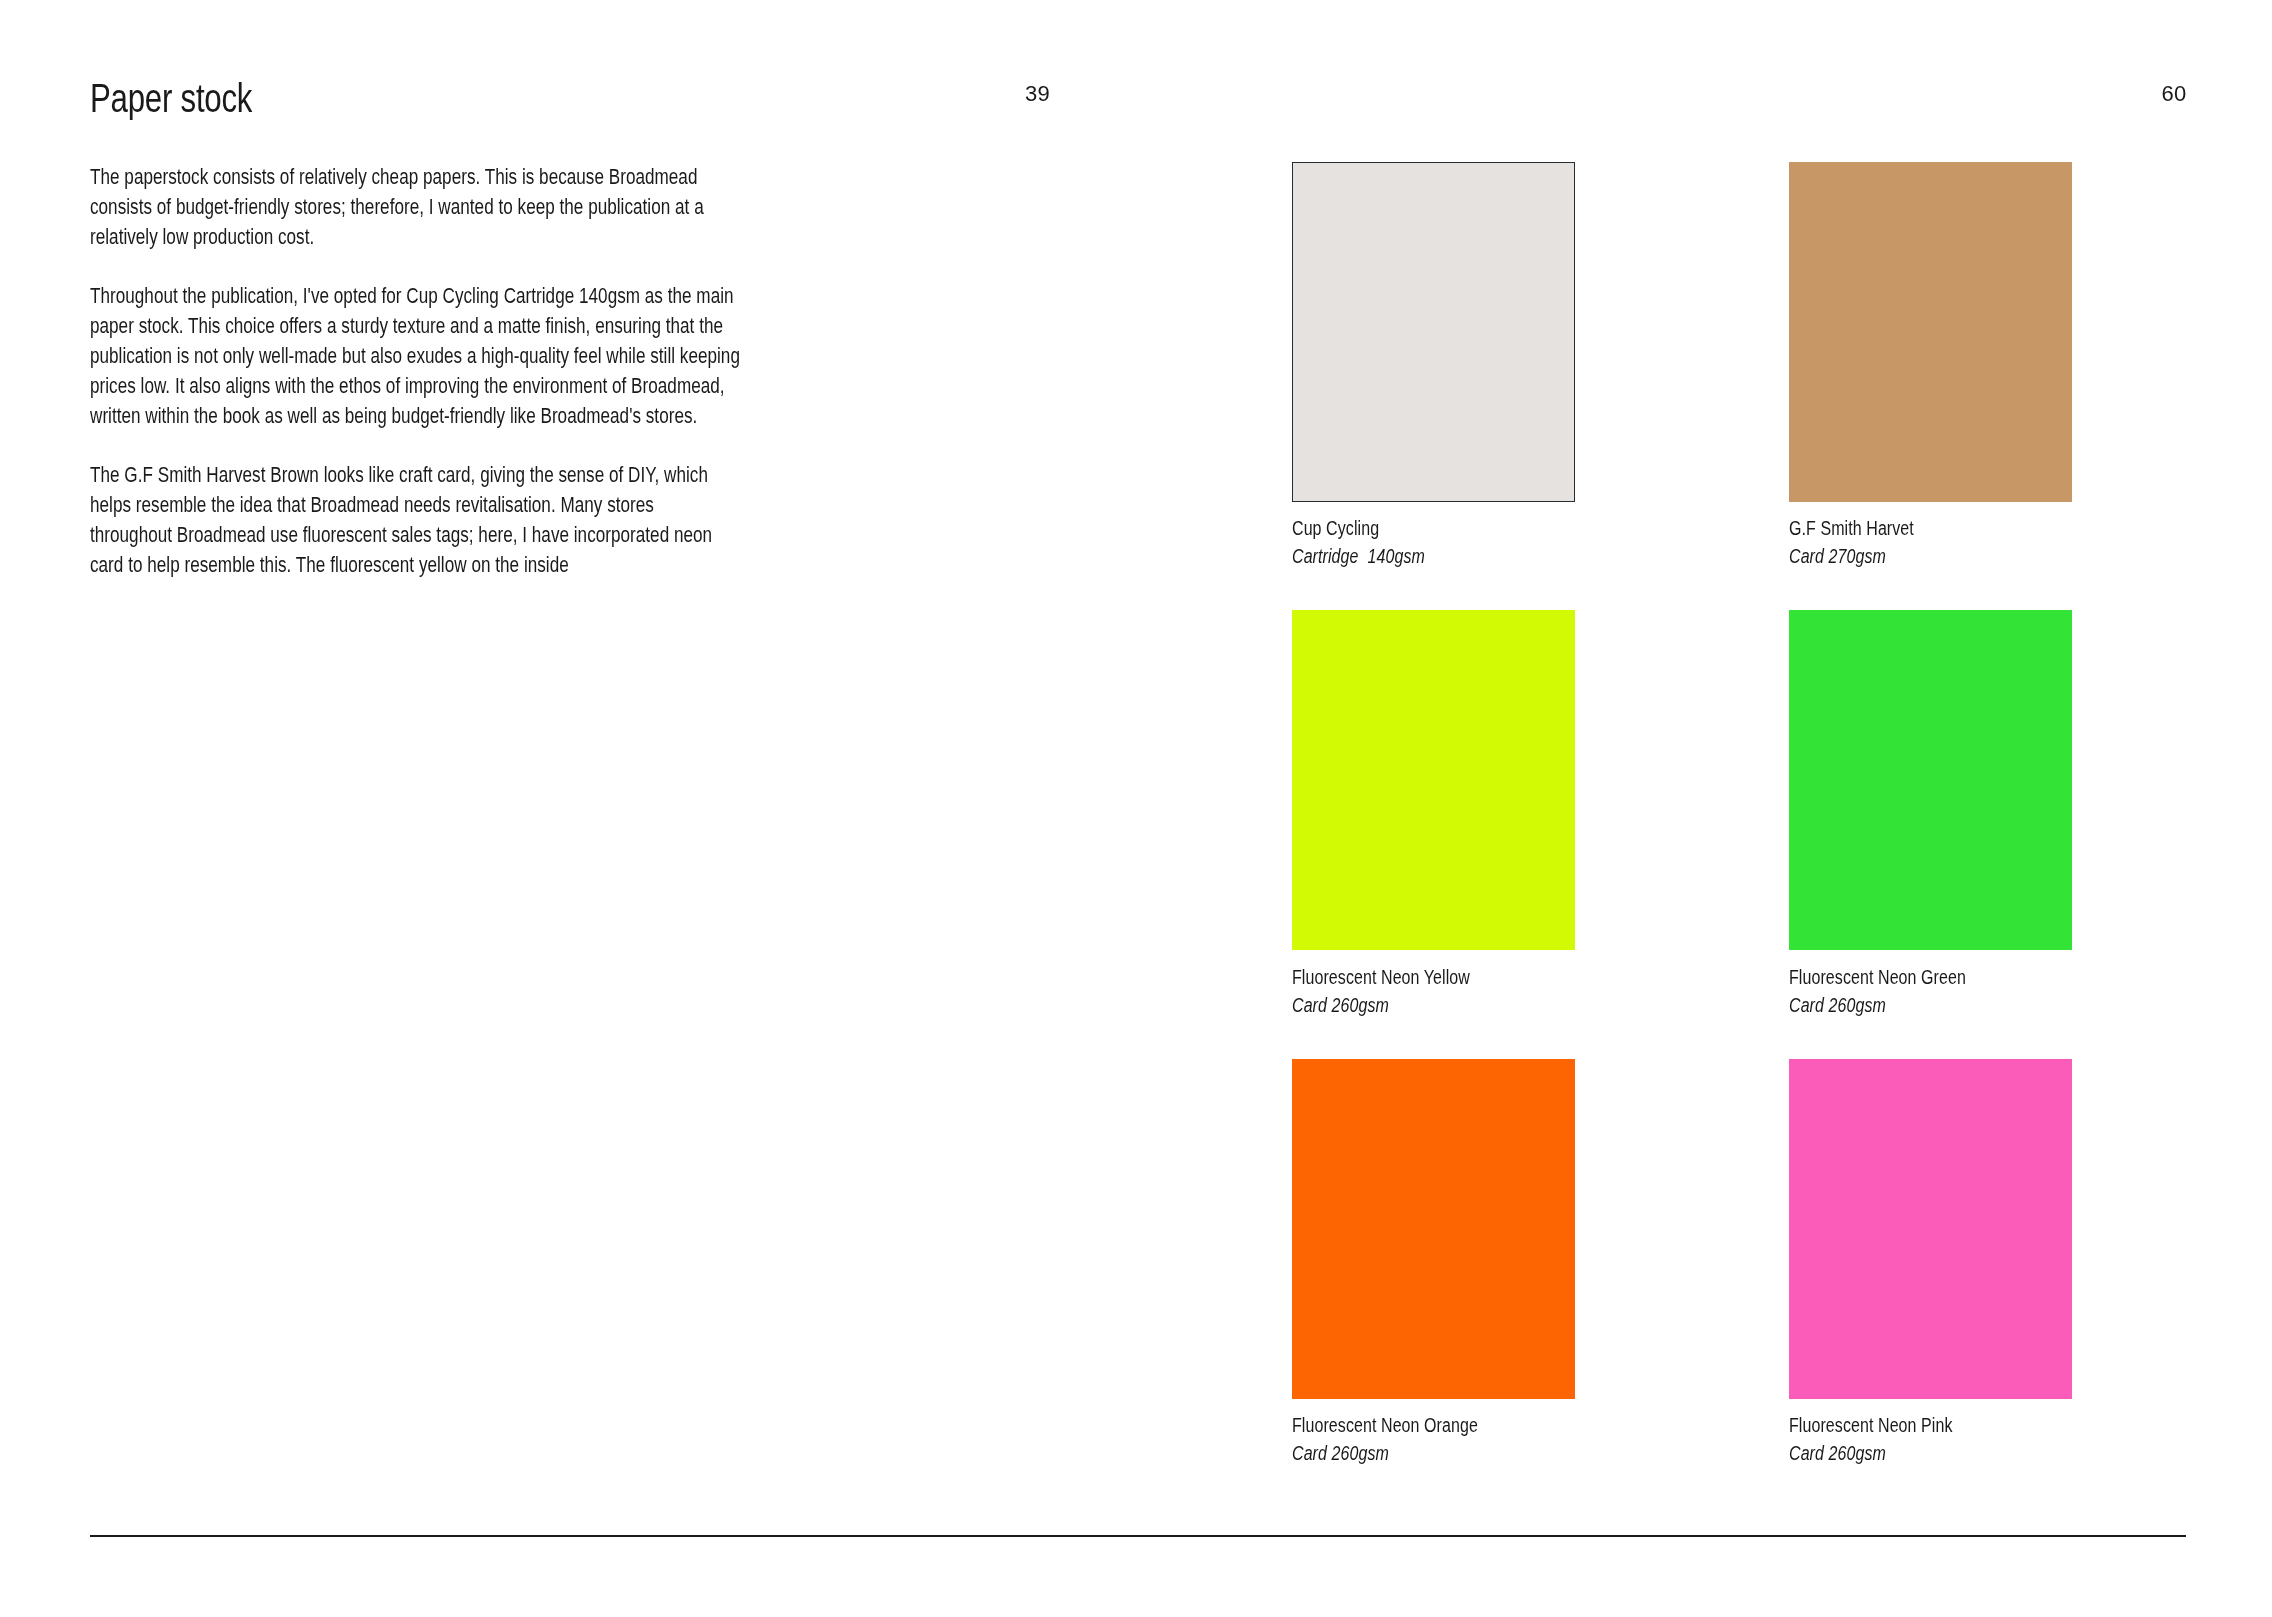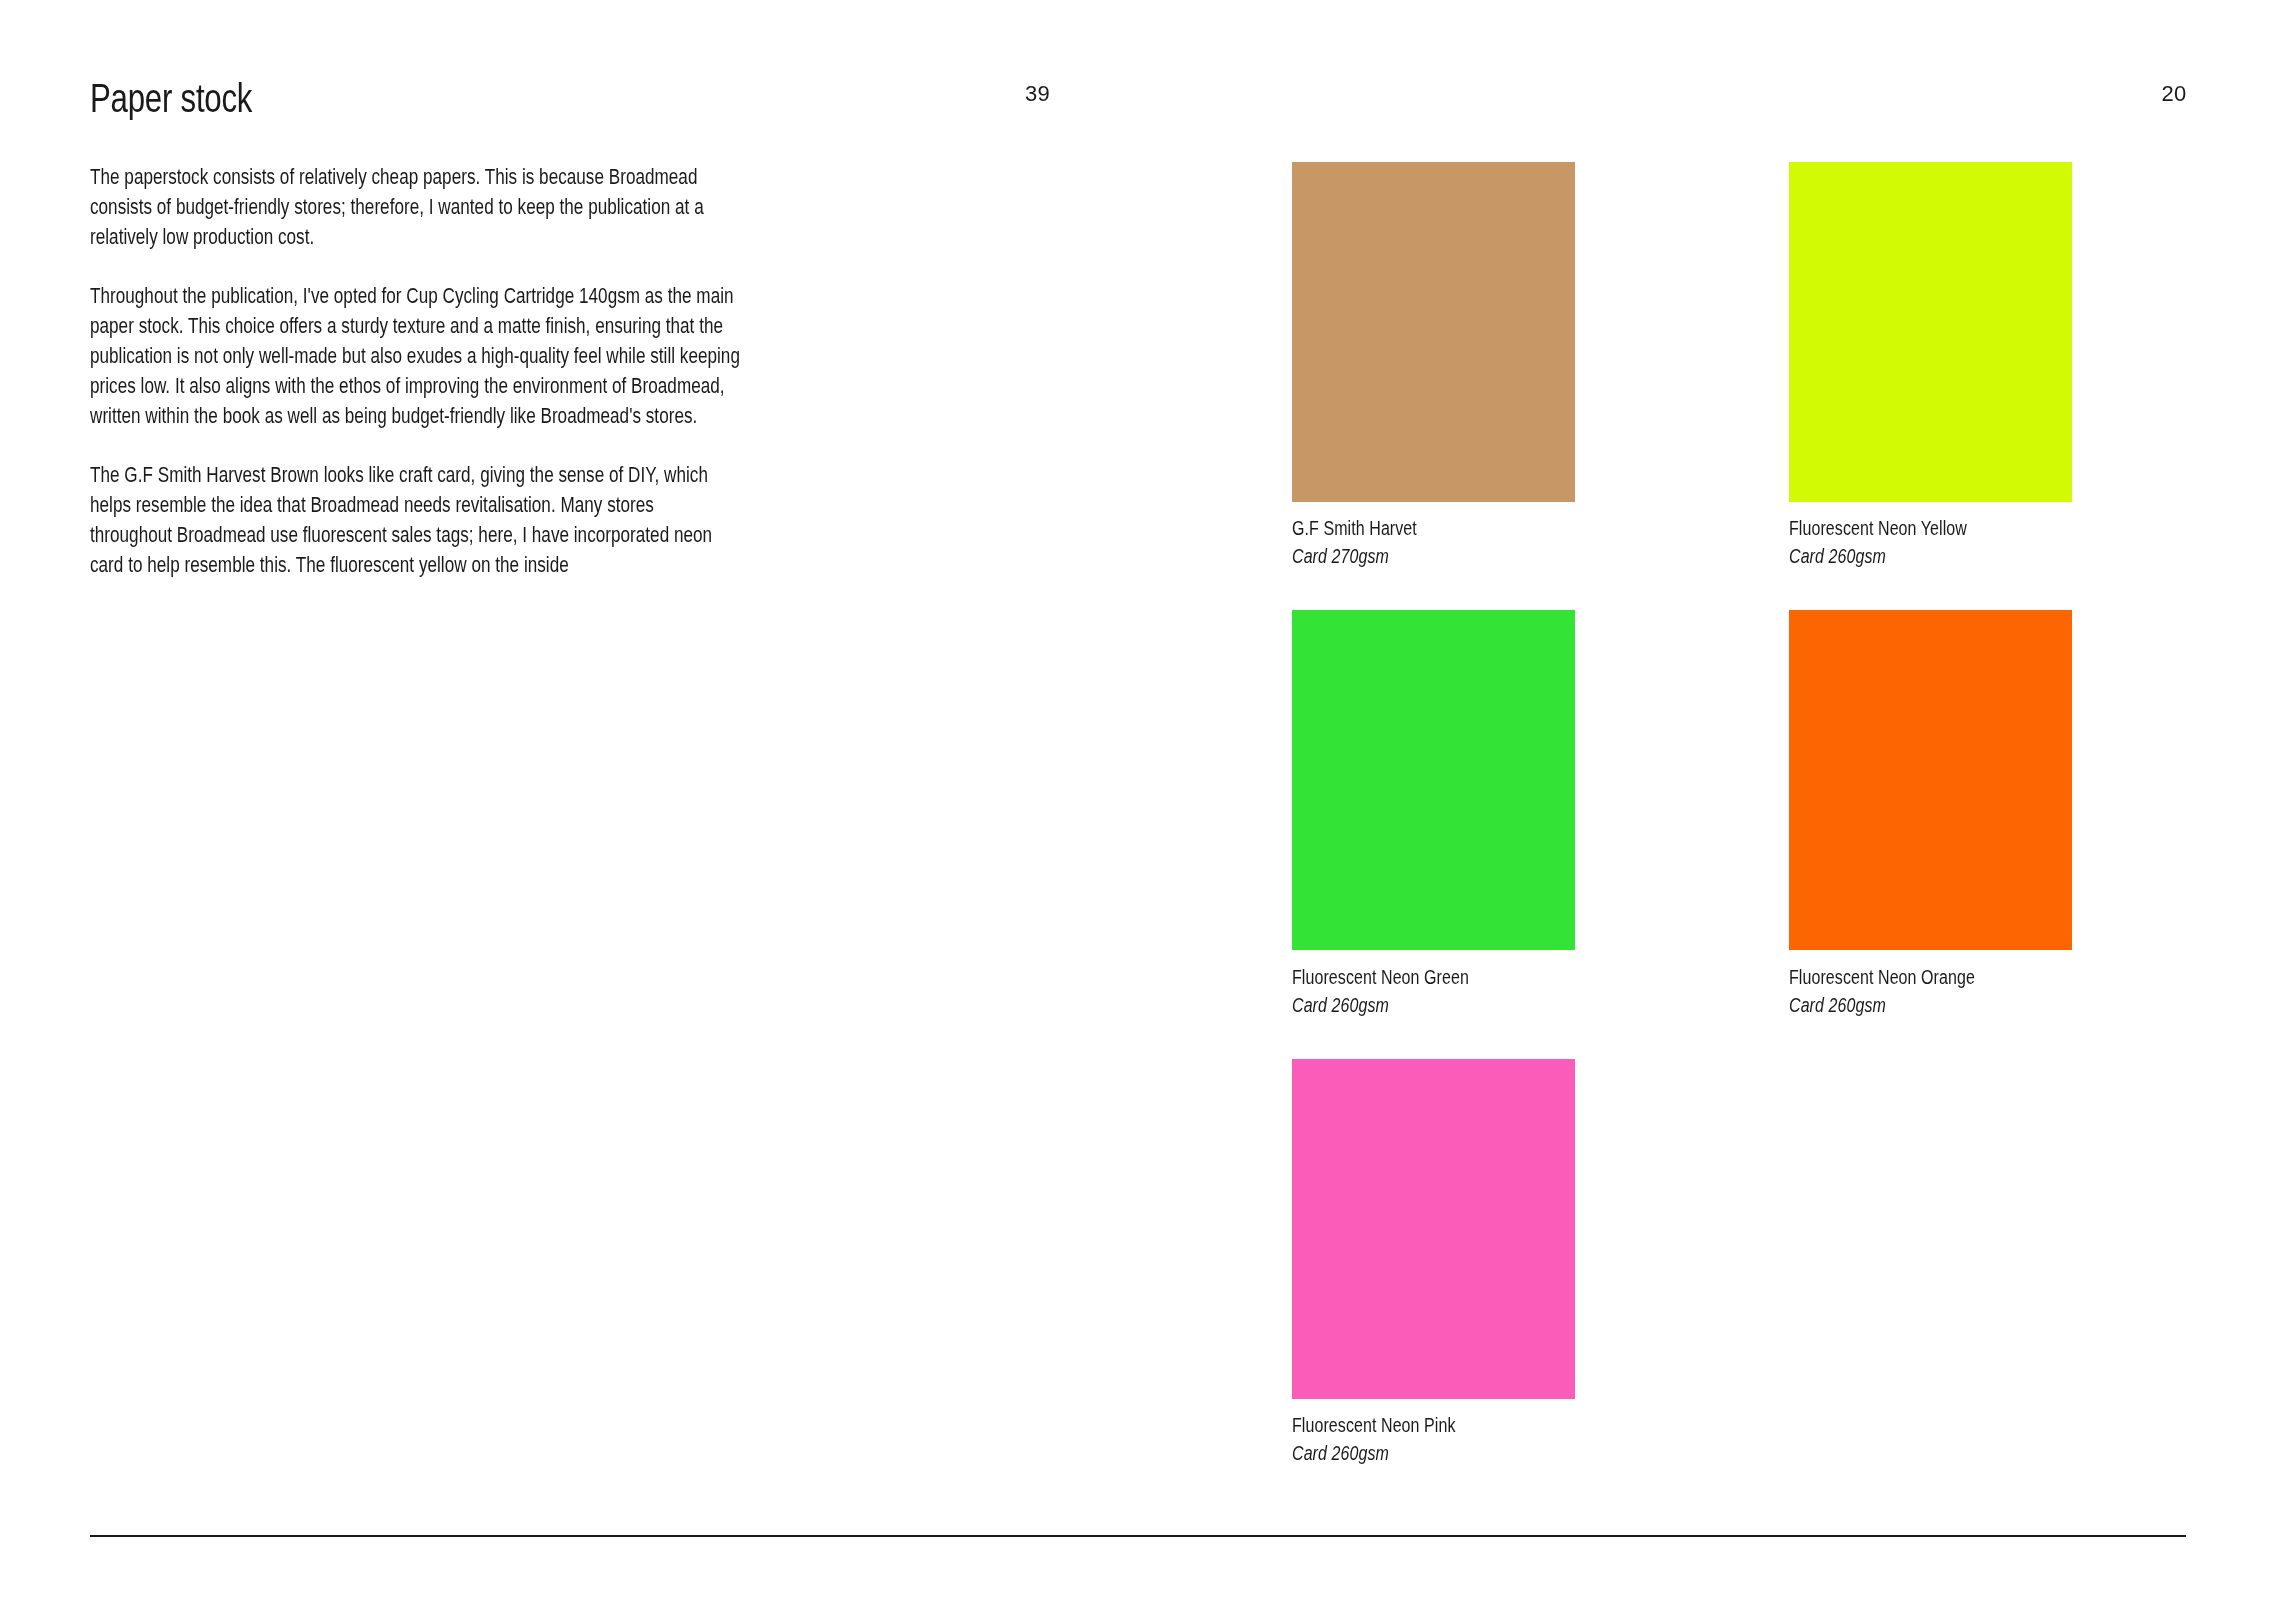--- a/index.html
+++ b/index.html
@@ -151,24 +151,31 @@
     <div class="body-col">
       <p class="body-par">The paperstock consists of relatively cheap papers. This is because Broadmead consists of budget-friendly stores; therefore, I wanted to keep the publication at a relatively low production cost.</p>
       <p class="body-par">Throughout the publication, I've opted for Cup Cycling Cartridge 140gsm as the main paper stock. This choice offers a sturdy texture and a matte finish, ensuring that the publication is not only well-made but also exudes a high-quality feel while still keeping prices low. It also aligns with the ethos of improving the environment of Broadmead, written within the book as well as being budget-friendly like Broadmead's stores.</p>
       <p class="body-par">The G.F Smith Harvest Brown looks like craft card, giving the sense of DIY, which helps resemble the idea that Broadmead needs revitalisation. Many stores throughout Broadmead use fluorescent sales tags; here, I have incorporated neon card to help resemble this. The fluorescent yellow on the inside</p>
     </div>
 
   </div>
 
   <div class="page">
 
-    <div class="folio folio-right" style="left:1025px">20</div>
+    <div class="folio folio-right" style="left:1025px">60</div>
 
     <div class="swatch-grid">
 
+      <div class="swatch-cell">
+        <div class="swatch-chip bordered" style="background-color: rgb(230, 226, 224);"></div>
+        <div class="swatch-caption">
+          <div class="swatch-name">Cup Cycling</div>
+          <div class="swatch-spec">Cartridge  140gsm</div>
+        </div>
+      </div>
 
       <div class="swatch-cell">
         <div class="swatch-chip" style="background-color: rgb(199, 151, 101);"></div>
         <div class="swatch-caption">
           <div class="swatch-name">G.F Smith Harvet</div>
           <div class="swatch-spec">Card 270gsm</div>
         </div>
       </div>
 
       <div class="swatch-cell">

